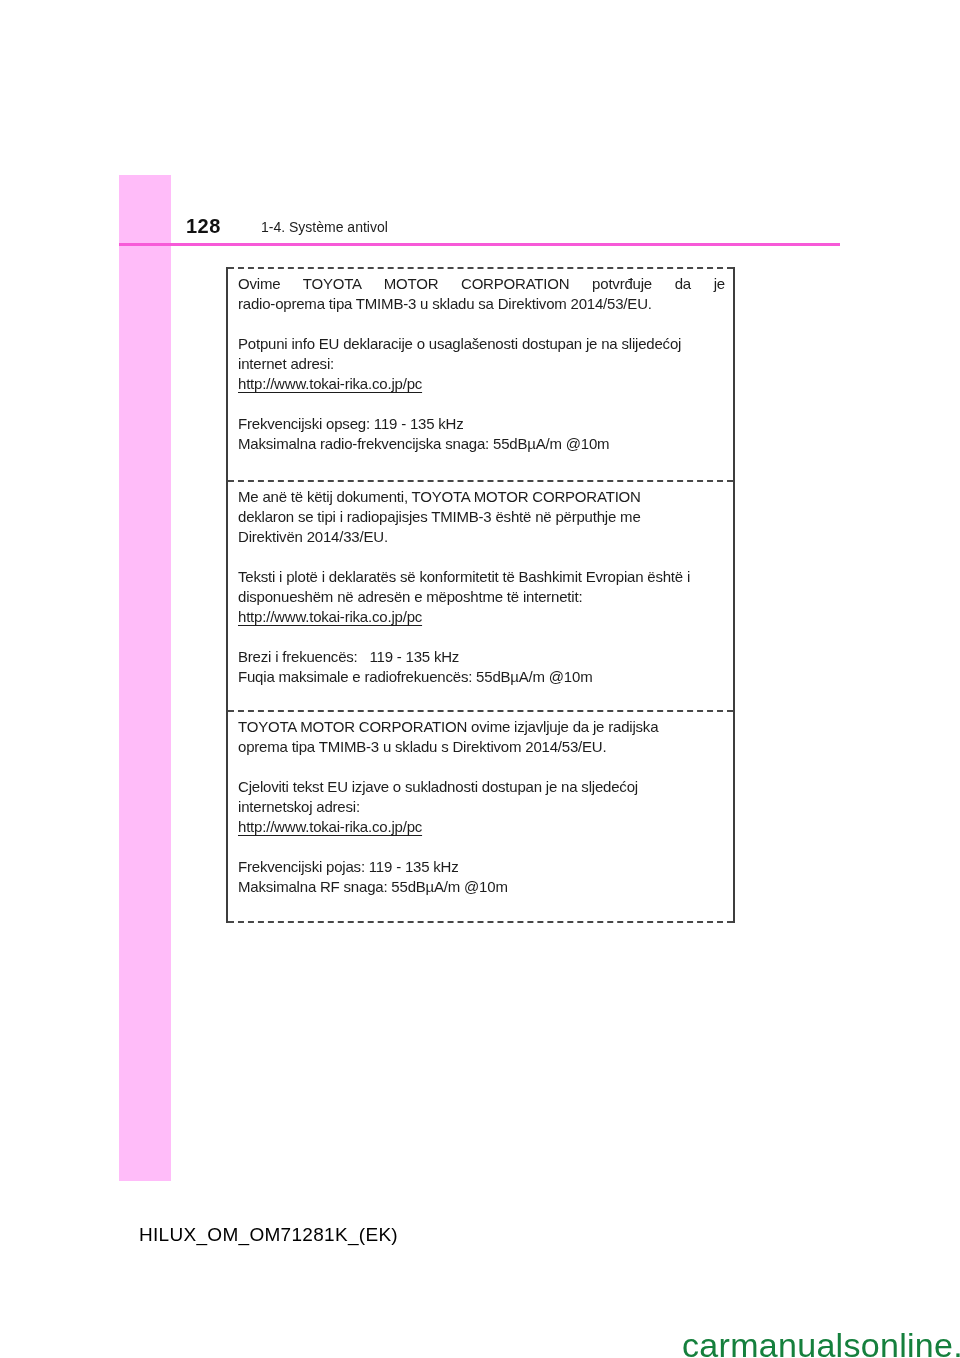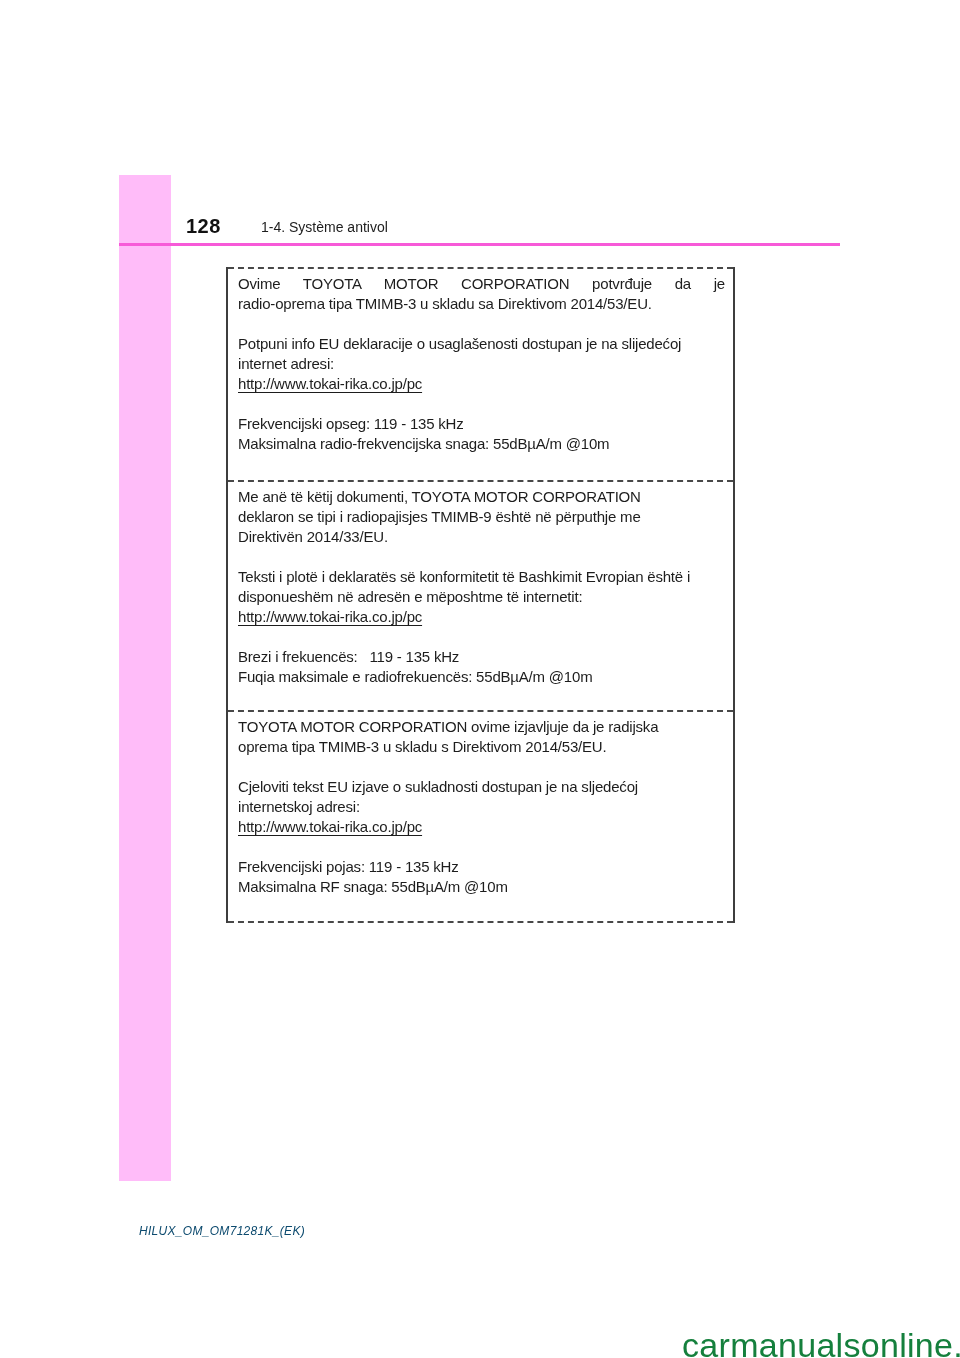--- a/index.html
+++ b/index.html
@@ -76,24 +76,23 @@
     text-align-last: justify;
   }
   .line.link {
     text-decoration: underline;
     text-underline-offset: 3px;
   }
 
   .footer-code {
     position: absolute;
     left: 139px; top: 1224px;
-    font-size: 12px;
+    font-size: 19px;
     letter-spacing: 0.3px;
-    color: #0c4a6e;
-    font-style: italic;
+    color: #000000;
   }
 
   .watermark {
     position: absolute;
     left: 682px; top: 1326px;
     font-size: 34px;
     letter-spacing: 0.3px;
     color: #15803d;
   }
 </style>
@@ -117,21 +116,21 @@
         <div class="line"></div>
         <div class="line">Potpuni info EU deklaracije o usaglašenosti dostupan je na slijedećoj</div>
         <div class="line">internet adresi:</div>
         <div class="line link">http://www.tokai-rika.co.jp/pc</div>
         <div class="line"></div>
         <div class="line">Frekvencijski opseg: 119 - 135 kHz</div>
         <div class="line">Maksimalna radio-frekvencijska snaga: 55dBµA/m @10m</div>
       </div>
       <div class="decl-section">
         <div class="line">Me anë të këtij dokumenti, TOYOTA MOTOR CORPORATION</div>
-        <div class="line">deklaron se tipi i radiopajisjes TMIMB-9 është në përputhje me</div>
+        <div class="line">deklaron se tipi i radiopajisjes TMIMB-3 është në përputhje me</div>
         <div class="line">Direktivën 2014/33/EU.</div>
         <div class="line"></div>
         <div class="line">Teksti i plotë i deklaratës së konformitetit të Bashkimit Evropian është i</div>
         <div class="line">disponueshëm në adresën e mëposhtme të internetit:</div>
         <div class="line link">http://www.tokai-rika.co.jp/pc</div>
         <div class="line"></div>
         <div class="line">Brezi i frekuencës:   119 - 135 kHz</div>
         <div class="line">Fuqia maksimale e radiofrekuencës: 55dBµA/m @10m</div>
       </div>
       <div class="decl-section">

